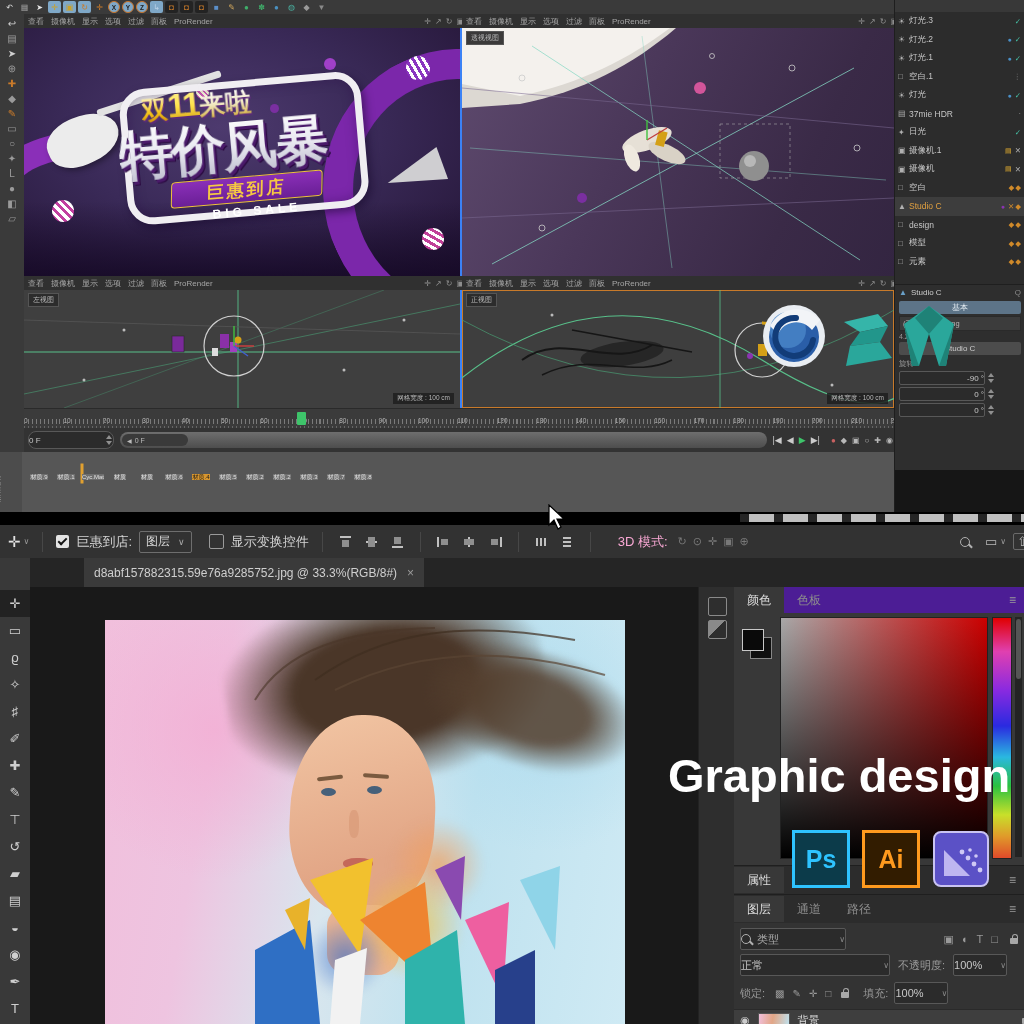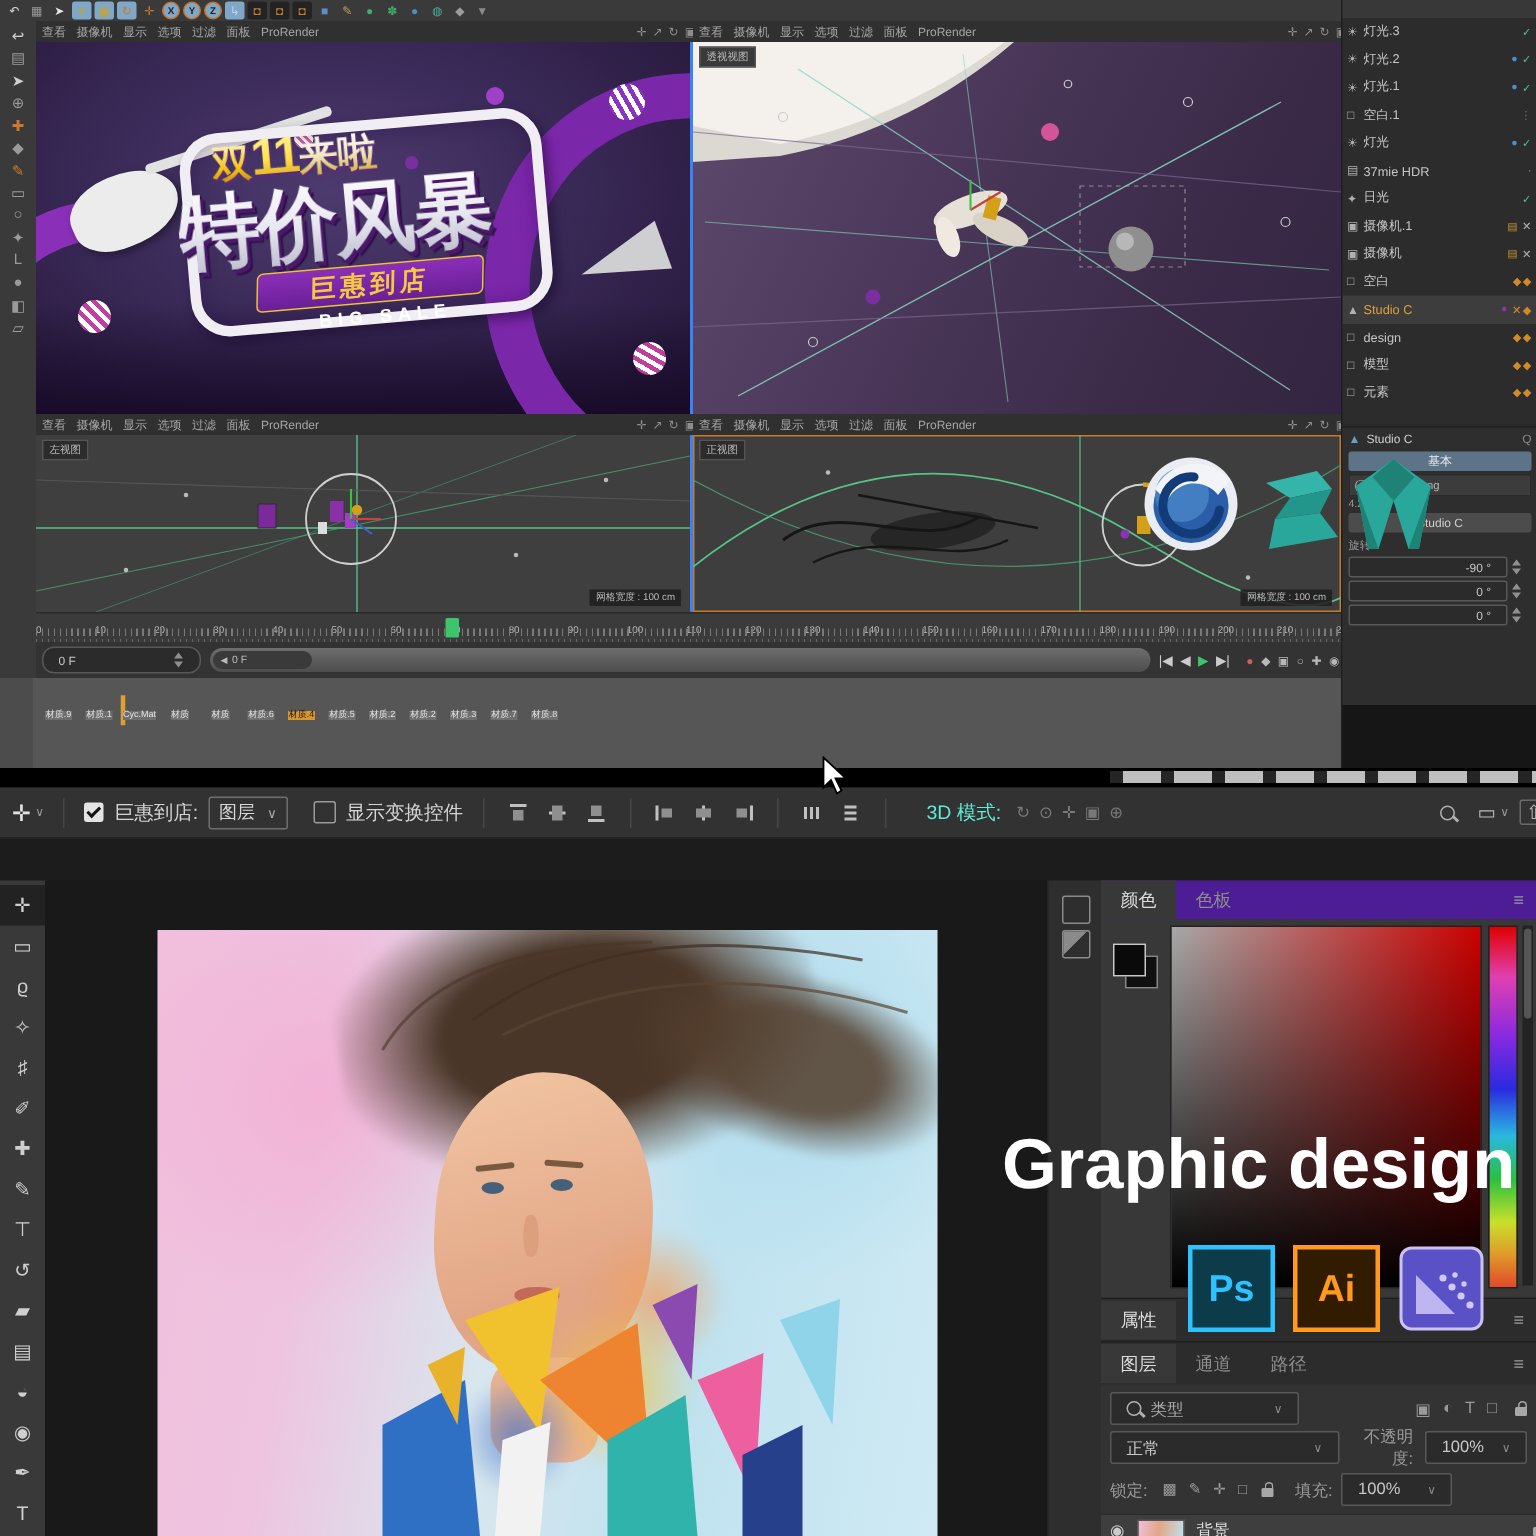--- a/index.html
+++ b/index.html
@@ -22,21 +22,21 @@
 .oi{width:11px;font-size:8px;color:#b0b0b0;flex:none;}
 .ol{flex:1;overflow:hidden;white-space:nowrap;}
 .od{font-size:7px;margin-left:2px;}
 .om{font-size:7.5px;margin-left:3px;letter-spacing:1px;white-space:nowrap;}
 .tk{flex:none;width:39.4px;font-size:6.5px;color:#b8b8b8;padding-top:2px;}
 .sw{width:26px;flex:none;text-align:center;margin-right:1px;}
 .sw .sp{width:20px;height:20px;border-radius:50%;margin:1px auto 1px;}
 .sw .sl{height:8px;font-size:6px;line-height:8px;color:#e2e2e2;background:#6e6e6e;overflow:hidden;white-space:nowrap;}
 .sw.selS .sp{box-shadow:0 0 0 1.5px #e0a030;}
 .sw.selL .sl{background:#d8962e;color:#1a1a1a;}
-.fld{background:#2b2b2b;border:1px solid #585858;border-radius:2px;display:flex;align-items:center;padding:0 10px;color:#c8c8c8;}
+.fld{background:#2b2b2b;border:1px solid #585858;border-radius:2px;display:flex;align-items:center;padding:0 0;color:#c8c8c8;}
 .stp{width:7px;height:10px;position:relative;flex:none;margin-left:3px;}
 .stp::before{content:'';position:absolute;left:0;top:0;border-left:3px solid transparent;border-right:3px solid transparent;border-bottom:4px solid #909090;}
 .stp::after{content:'';position:absolute;left:0;bottom:0;border-left:3px solid transparent;border-right:3px solid transparent;border-top:4px solid #909090;}
 .tbt{font-size:9px;color:#cccccc;margin-right:5px;}
 .gtx{-webkit-background-clip:text;background-clip:text;color:transparent;}
 
 .tl{width:30px;height:27px;display:flex;align-items:center;justify-content:center;font-size:13px;color:#cfcfcf;flex:none;}
 .tl.on{background:#222222;}
 .ptab{height:26px;padding:0 13px;display:flex;align-items:center;font-size:12px;color:#8d8d8d;flex:none;}
 .ptab.on{background:#383838;color:#dddddd;}
@@ -628,38 +628,45 @@
       <span class="alico aM"></span>
       <span class="alico aB"></span>
       <span class="sep"></span>
       <span class="alico aL"></span>
       <span class="alico aC"></span>
       <span class="alico aR"></span>
       <span class="sep"></span>
       <span class="alico dH"></span>
       <span class="alico dV"></span>
       <span class="sep"></span>
-      <span style="color:#5eead4;margin-left:14px;">3D 模式:</span>
+      <span style="color:#f9a8d4;margin-left:14px;">3D 模式:</span>
       <span class="f">
 
       <span class="m3">↻</span>
           <span class="m3">⊙</span>
           <span class="m3">✛</span>
           <span class="m3">▣</span>
           <span class="m3">⊕</span>
         </span>
       <span style="flex:1"></span>
       <span class="mag"></span>
       <span class="f" style="gap:3px;margin-left:8px;">
         <span style="font-size:13px;color:#b8b8b8;">▭</span>
         <span style="font-size:8px;color:#999999;">∨</span>
       </span>
       <span style="font-size:13px;color:#b8b8b8;border:1px solid #6a6a6a;border-radius:2px;padding:0 3px;">⇧</span>
     </div>
 
+    <div class="abs" style="left:0;top:46px;width:1024px;height:29px;background:#252525;">
+      <div class="abs" style="left:0;top:0;width:30px;height:29px;background:#393939;"></div>
+      <div class="abs f" style="left:84px;top:0;height:29px;background:#3a3a3a;padding:0 10px;gap:10px;">
+        <span class="nowrap" style="font-size:12px;color:#cfcfcf;">d8abf157882315.59e76a9285752.jpg @ 33.3%(RGB/8#)</span>
+        <span style="font-size:12px;color:#9a9a9a;">×</span>
+      </div>
+    </div>
 
     <div class="abs" style="left:0;top:75px;width:30px;height:437px;background:#393939;border-right:1px solid #2b2b2b;display:flex;flex-direction:column;align-items:center;padding-top:3px;">
 
     <span class="tl on">✛</span>
         <span class="tl">▭</span>
         <span class="tl">ϱ</span>
         <span class="tl">✧</span>
         <span class="tl">♯</span>
         <span class="tl">✐</span>
         <span class="tl">✚</span>

